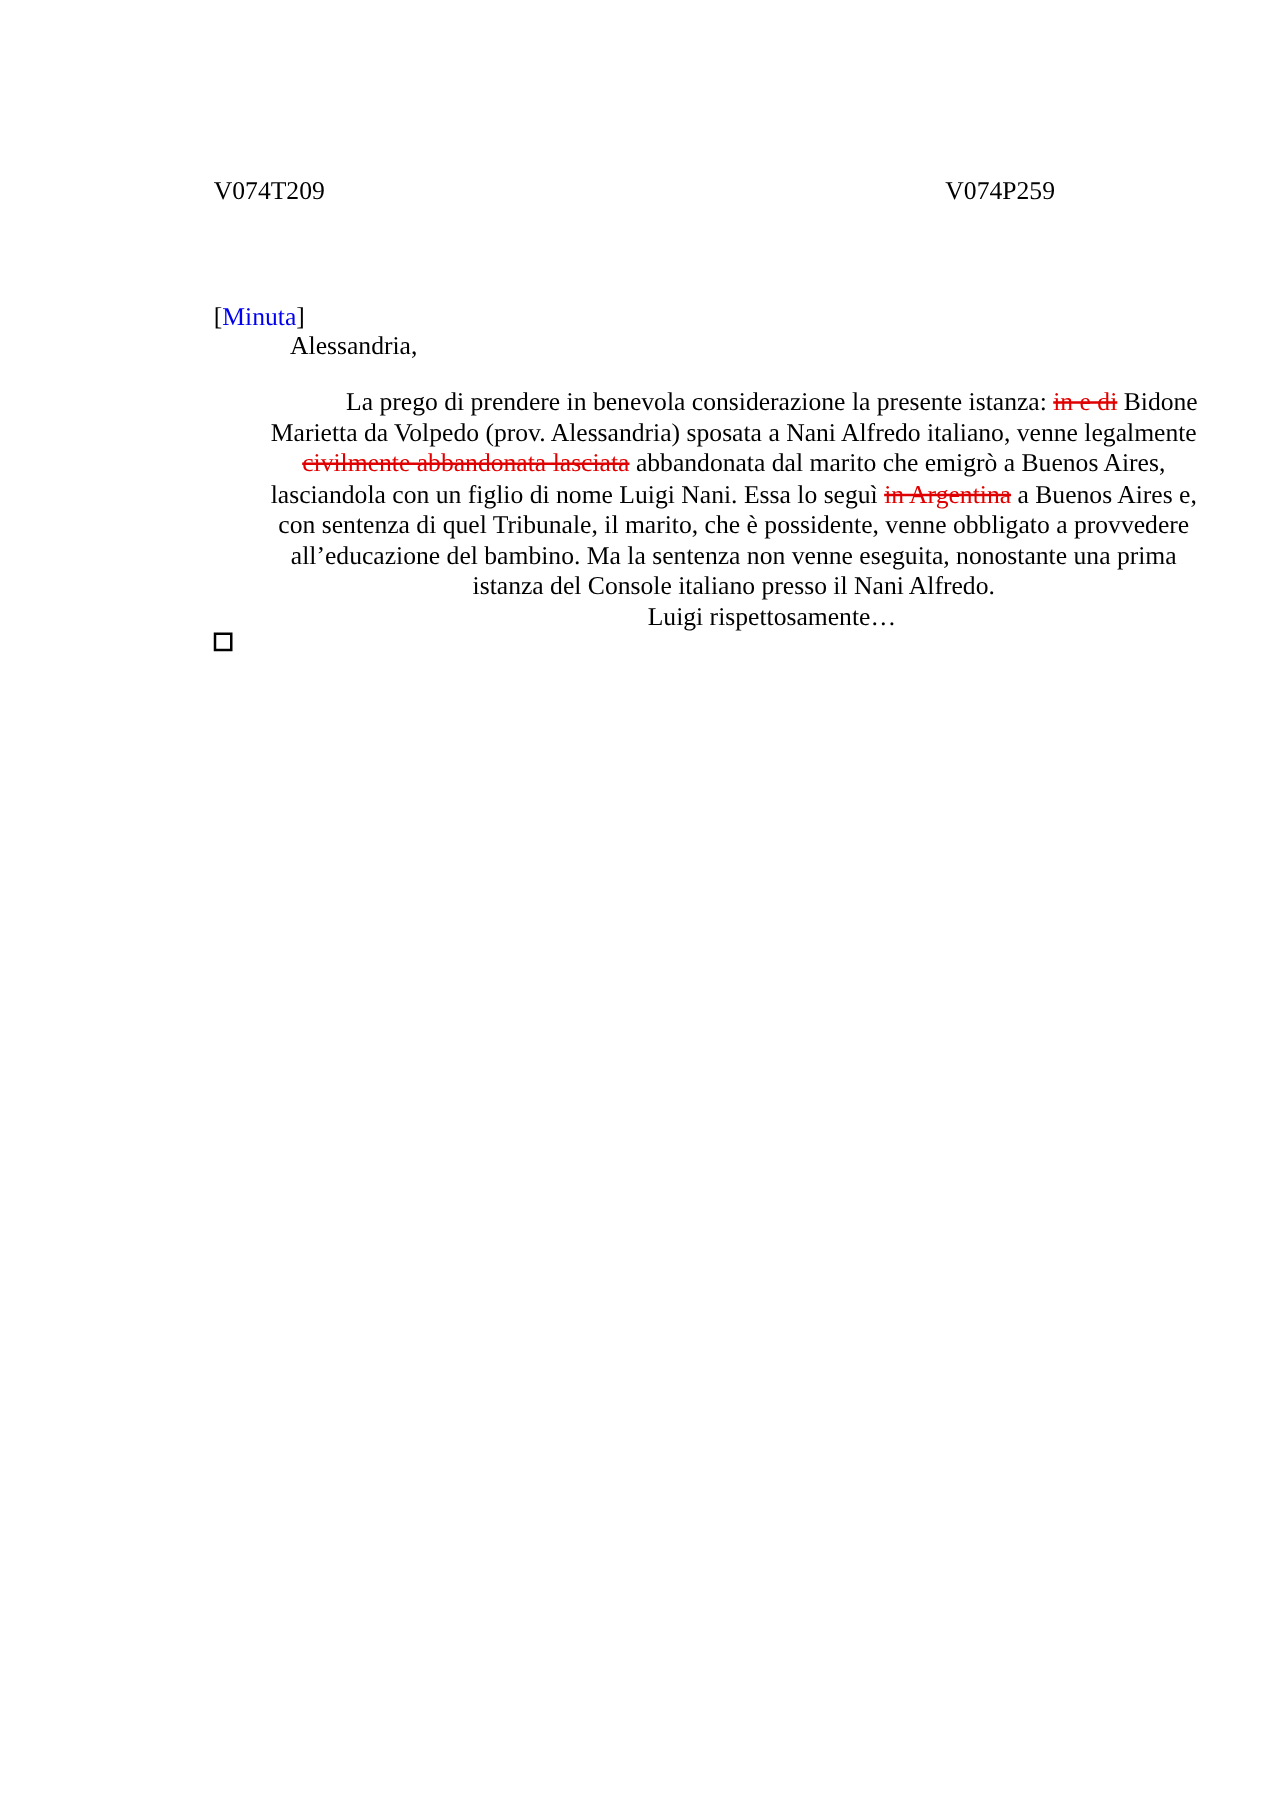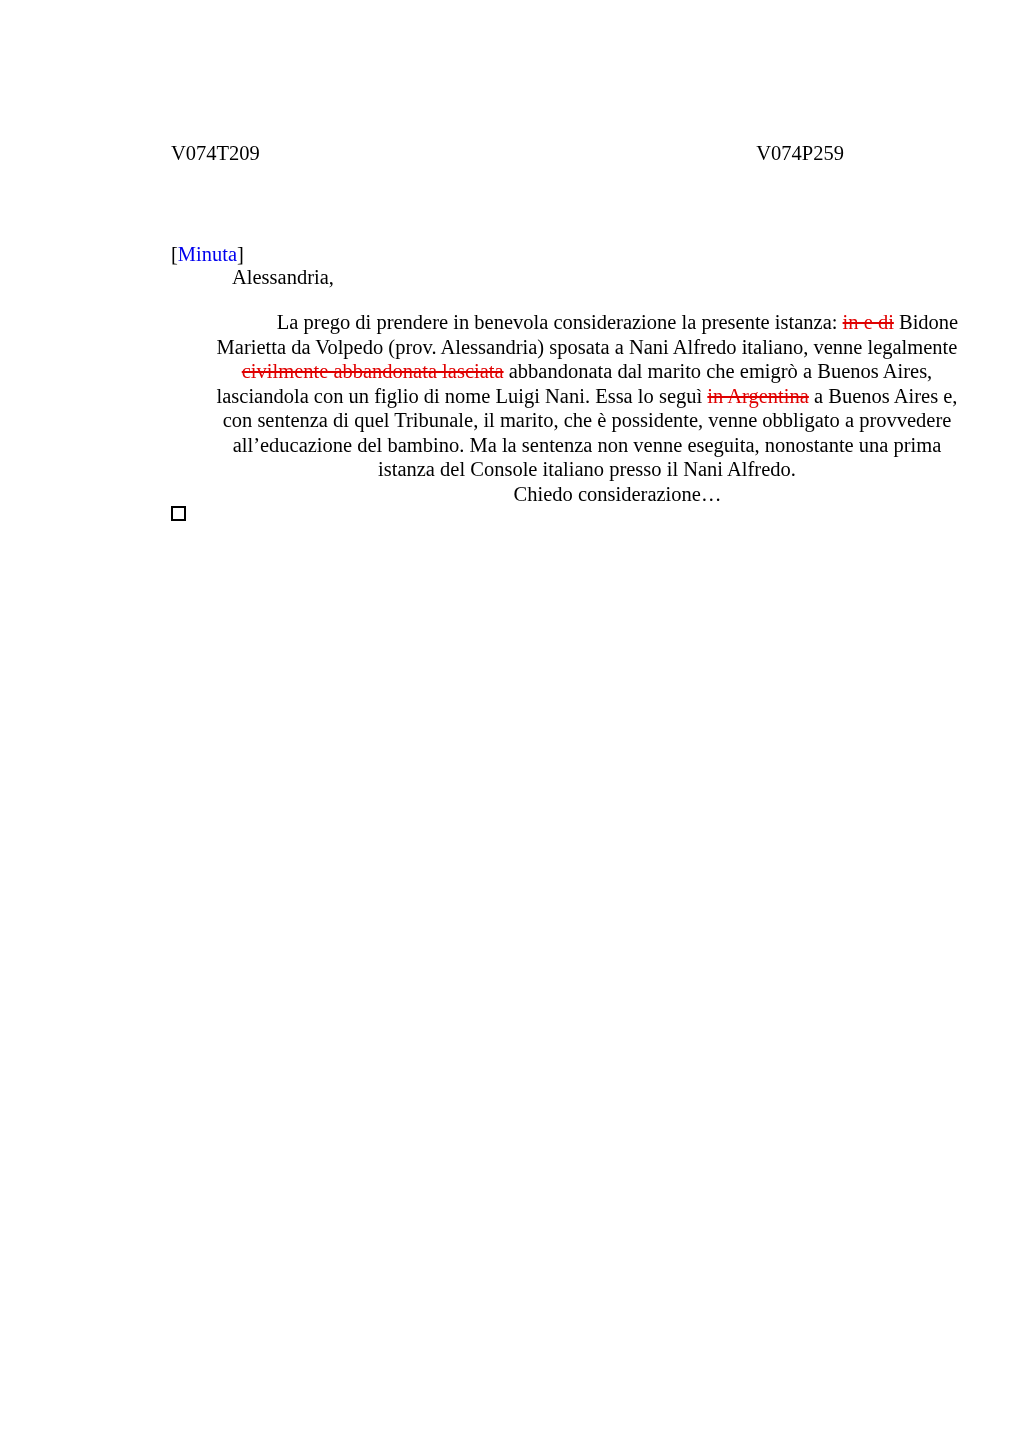--- a/index.html
+++ b/index.html
@@ -73,18 +73,18 @@
     <span>V074T209</span>
     <span>V074P259</span>
   </div>
 
   <div class="minuta-line"><span>[</span><span class="minuta-label">Minuta</span><span>]</span></div>
 
   <p class="salutation">Alessandria,</p>
 
   <div class="letter-body">
     <p class="main"><span class="run-normal">La prego di prendere in benevola considerazione la presente istanza: </span><span class="run-deleted">in e di</span><span class="run-normal"> Bidone Marietta da Volpedo (prov. Alessandria) sposata a Nani Alfredo italiano, venne legalmente </span><span class="run-deleted">civilmente abbandonata lasciata</span><span class="run-normal"> abbandonata dal marito che emigrò a Buenos Aires, lasciandola con un figlio di nome Luigi Nani. Essa lo seguì </span><span class="run-deleted">in Argentina</span><span class="run-normal"> a Buenos Aires e, con sentenza di quel Tribunale, il marito, che è possidente, venne obbligato a provvedere all’educazione del bambino. Ma la sentenza non venne eseguita, nonostante una prima istanza del Console italiano presso il Nani Alfredo.</span></p>
-    <p class="closing">Chiedo considerazione…</p>
+    <p class="closing">Luigi rispettosamente…</p>
   </div>
 
   <div class="end-marker"></div>
 
 </div>
 
 </body></html>

